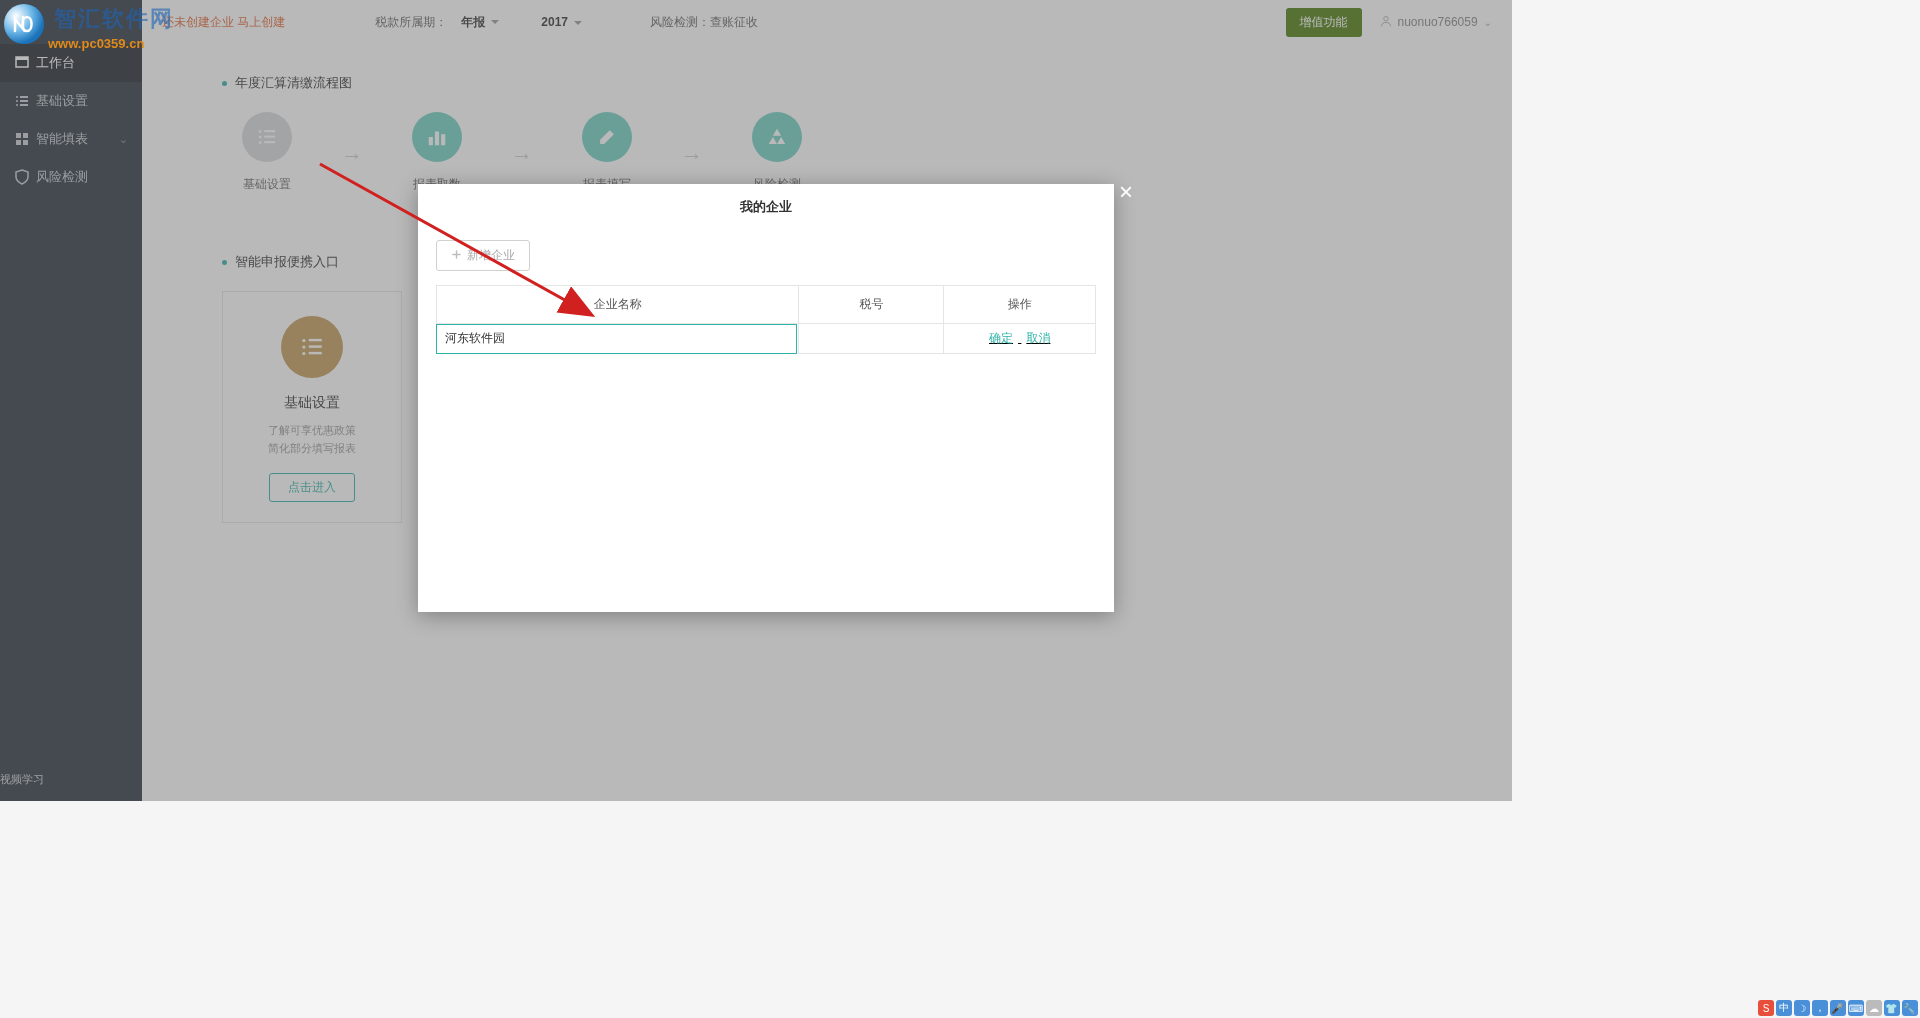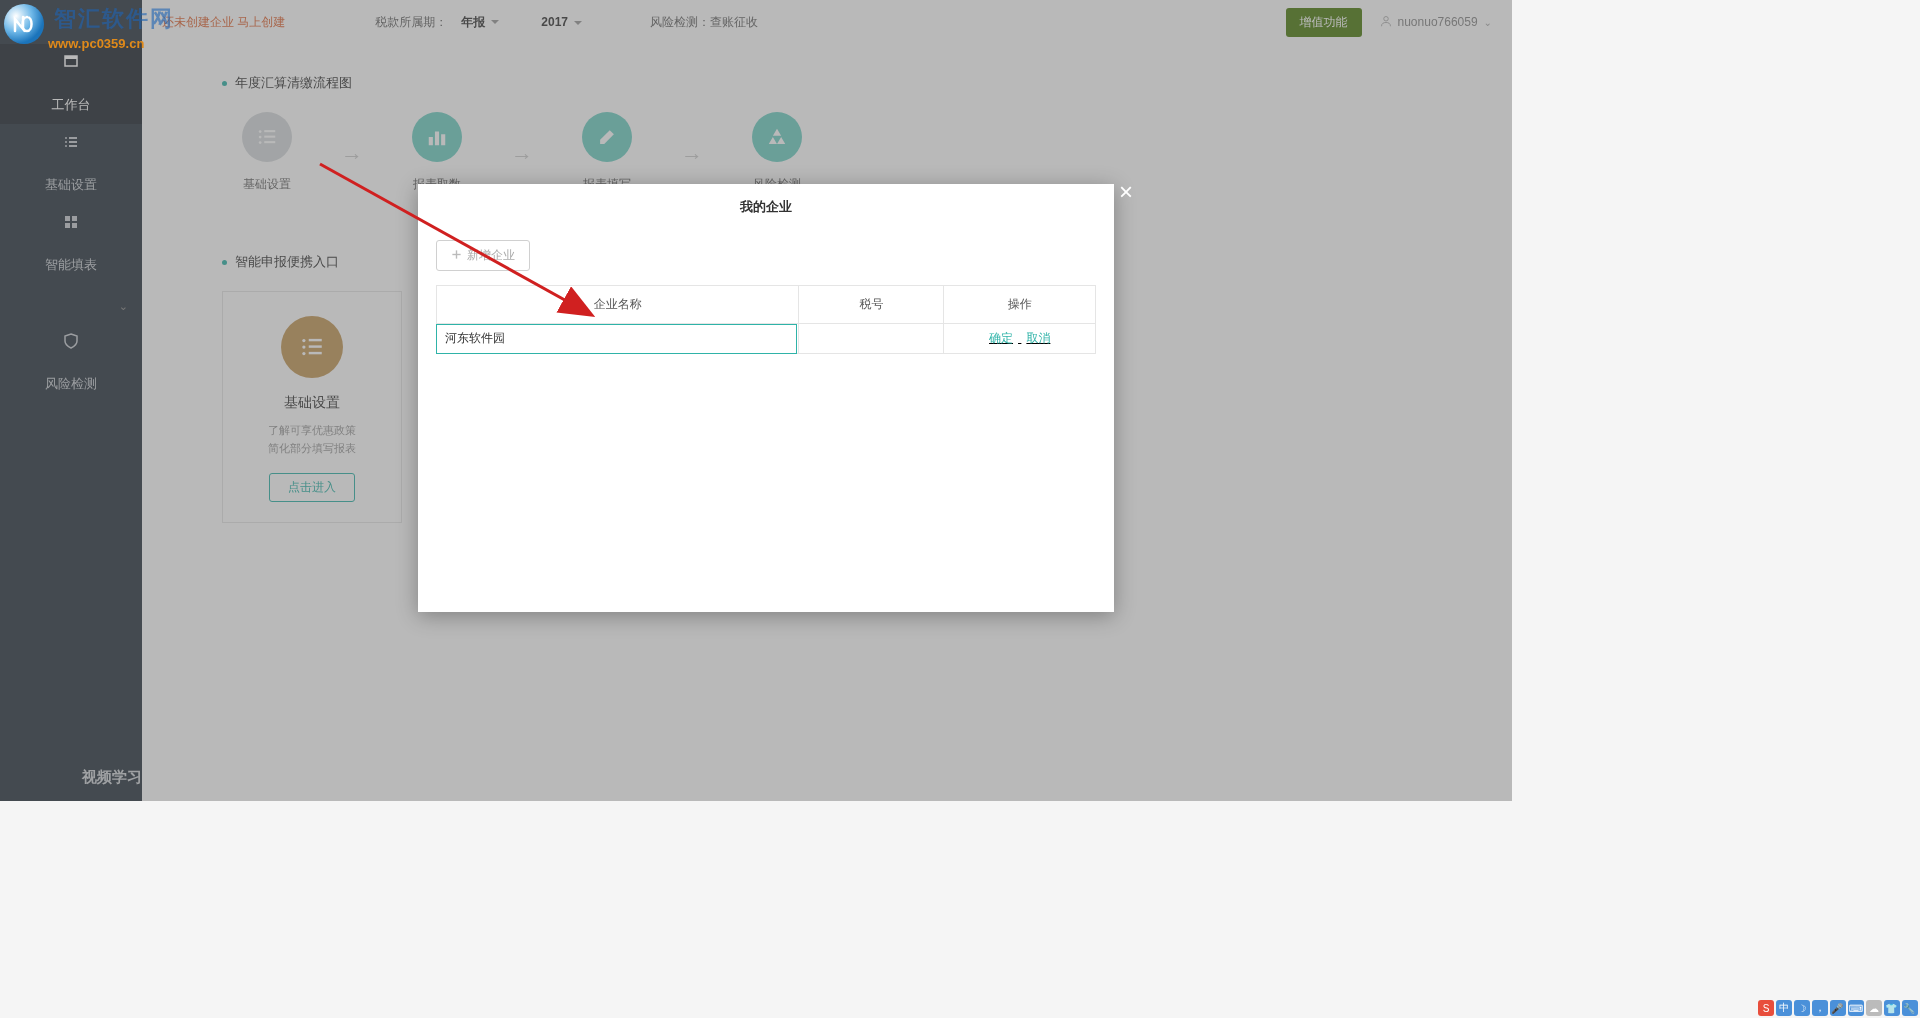--- a/index.html
+++ b/index.html
@@ -38,44 +38,42 @@
       background: #2b3540;
       color: #fff;
       z-index: 2;
     }
     .sidebar-item {
       display: flex;
       align-items: center;
       padding: 10px 14px;
       font-size: 13px;
       color: #c8cdd2;
-      gap: 26px;
+      gap: 6px;
       cursor: pointer;
-      flex-direction: column;
     }
     .sidebar-item.active {
       background: #1f2730;
       color: #fff;
     }
     .sidebar-icon {
       width: 16px;
       height: 16px;
       display: inline-flex;
       align-items: center;
       justify-content: center;
     }
     .sidebar-bottom {
       position: absolute;
       bottom: 14px;
       left: 0;
       width: 100%;
-      text-align: right;
+      text-align: left;
       color: #d0d4d8;
-      font-size: 15px;
-      font-weight: bold;
+      font-size: 11px;
     }
     .chevron {
       margin-left: auto;
       font-size: 11px;
       color: #888;
     }
     
     .watermark {
       position: absolute;
       left: 4px;

